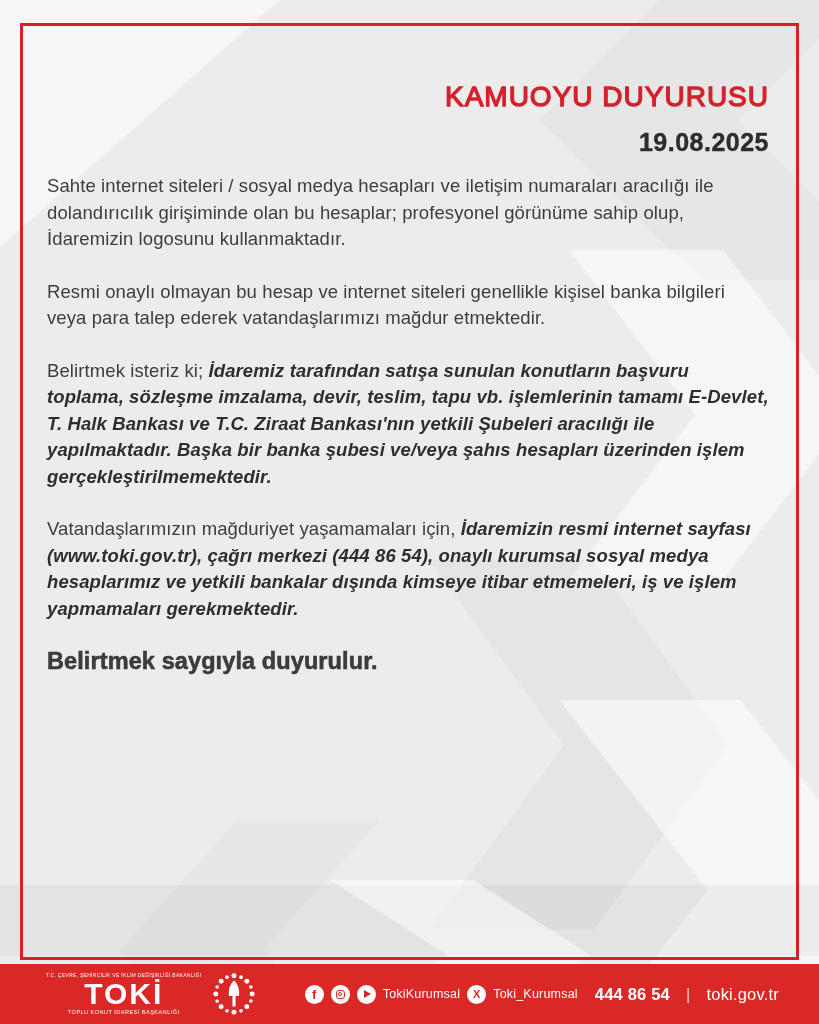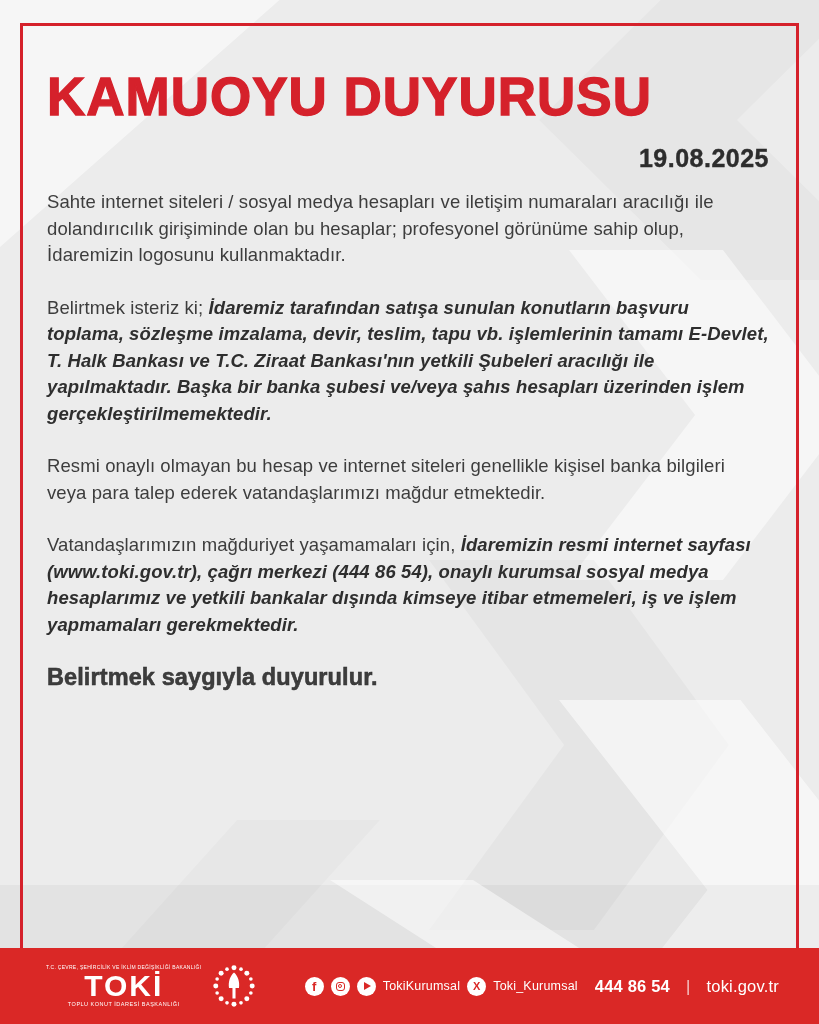--- a/index.html
+++ b/index.html
@@ -29,40 +29,40 @@
   .band{left:0;right:0;top:885px;height:71px;background:rgba(0,0,0,.035);}
   .p7{left:330px;top:880px;width:260px;height:150px;background:rgba(255,255,255,.5);}
   
   .frame{
     position:absolute;left:20px;top:23px;width:779px;height:937px;
     border:3px solid var(--red);z-index:1;background:transparent;
   }
   
   .content{position:absolute;left:47px;right:50px;top:74px;z-index:2;}
   h1.title{
-    font-size:53px;line-height:46px;text-align:left;color:var(--red);
-    font-weight:700;letter-spacing:1px;-webkit-text-stroke:1.3px var(--red);
+    font-size:28px;line-height:46px;text-align:right;color:var(--red);
+    font-weight:400;letter-spacing:1px;-webkit-text-stroke:1.3px var(--red);
   }
   .date{
     text-align:right;font-size:25px;font-weight:700;color:var(--dark);
-    letter-spacing:.5px;margin-top:24px;margin-bottom:16px;
+    letter-spacing:.5px;margin-top:8px;margin-bottom:16px;
     -webkit-text-stroke:.4px var(--dark);
   }
   .body p{
     font-size:18.5px;line-height:26.5px;color:var(--text);
     margin-bottom:26px;letter-spacing:.1px;
   }
   .em{font-weight:700;font-style:italic;color:#2e2e2e;}
   .closing{
     font-size:23.5px !important;font-weight:700;color:var(--dark);
     margin-top:12px;letter-spacing:.3px;-webkit-text-stroke:.5px var(--dark);
   }
   
   footer{
-    position:absolute;left:0;right:0;bottom:0;height:76px;background:var(--footer-red);
+    position:absolute;left:0;right:0;bottom:0;height:60px;background:var(--footer-red);
     display:flex;align-items:center;padding:0 40px 0 46px;z-index:5;color:#fff;
   }
   .logo-lockup{display:flex;align-items:center;gap:10px;}
   .logo-text{display:flex;flex-direction:column;align-items:center;}
   .ministry{font-size:5px;letter-spacing:.3px;white-space:nowrap;line-height:7px;}
   .brand{font-size:30px;font-weight:700;letter-spacing:2px;line-height:29px;}
   .unit{font-size:5.5px;letter-spacing:.5px;white-space:nowrap;line-height:8px;}
   .emblem svg{width:46px;height:46px;display:block;}
   .right{margin-left:auto;display:flex;align-items:center;gap:7px;}
   .icon-circle{
@@ -96,22 +96,22 @@
   <div class="poly chev p7"></div>
 
   <div class="frame"></div>
 
   <main class="content">
     <h1 class="title">KAMUOYU DUYURUSU</h1>
     <div class="date">19.08.2025</div>
 
     <div class="body">
       <p>Sahte internet siteleri / sosyal medya hesapları ve iletişim numaraları aracılığı ile dolandırıcılık girişiminde olan bu hesaplar; profesyonel görünüme sahip olup, İdaremizin logosunu kullanmaktadır.</p>
+      <p>Resmi onaylı olmayan bu hesap ve internet siteleri genellikle kişisel banka bilgileri veya para talep ederek vatandaşlarımızı mağdur etmektedir.</p>
       <p><span>Belirtmek isteriz ki; </span><span class="em">İdaremiz tarafından satışa sunulan konutların başvuru toplama, sözleşme imzalama, devir, teslim, tapu vb. işlemlerinin tamamı E-Devlet, T. Halk Bankası ve T.C. Ziraat Bankası'nın yetkili Şubeleri aracılığı ile yapılmaktadır. Başka bir banka şubesi ve/veya şahıs hesapları üzerinden işlem gerçekleştirilmemektedir.</span></p>
-      <p>Resmi onaylı olmayan bu hesap ve internet siteleri genellikle kişisel banka bilgileri veya para talep ederek vatandaşlarımızı mağdur etmektedir.</p>
       <p><span>Vatandaşlarımızın mağduriyet yaşamamaları için, </span><span class="em">İdaremizin resmi internet sayfası (www.toki.gov.tr), çağrı merkezi (444 86 54), onaylı kurumsal sosyal medya hesaplarımız ve yetkili bankalar dışında kimseye itibar etmemeleri, iş ve işlem yapmamaları gerekmektedir.</span></p>
       <p class="closing">Belirtmek saygıyla duyurulur.</p>
     </div>
   </main>
 
   <footer>
     <div class="logo-lockup">
       <div class="logo-text">
         <span class="ministry">T.C. ÇEVRE, ŞEHİRCİLİK VE İKLİM DEĞİŞİKLİĞİ BAKANLIĞI</span>
         <span class="brand">TOKİ</span>

